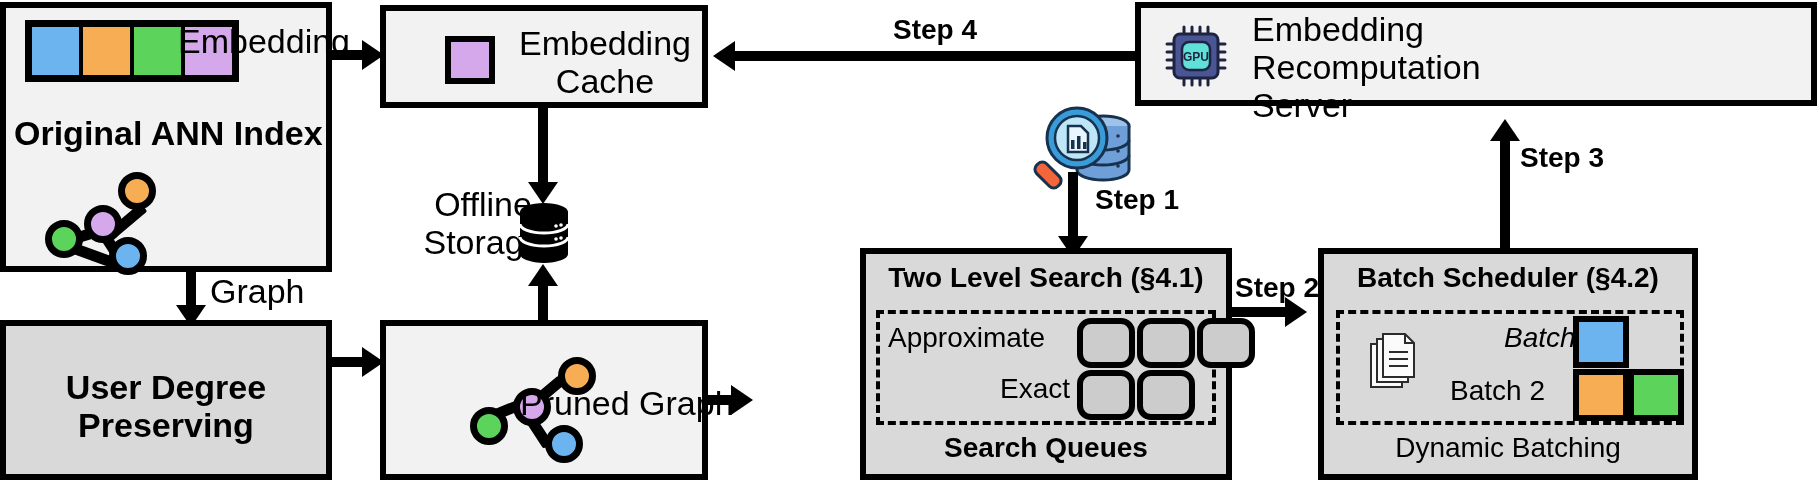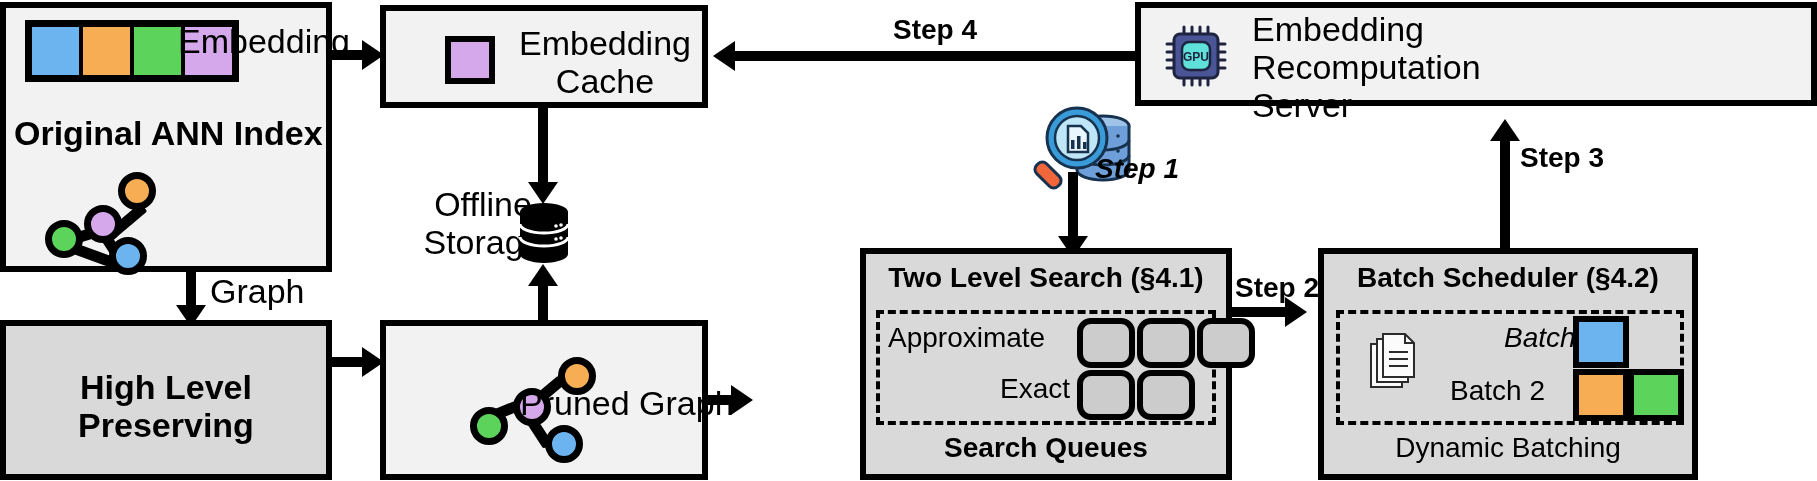--- a/index.html
+++ b/index.html
@@ -72,21 +72,21 @@
   </div>
 
   <div class="lbl t34" style="left:210px;top:225px;margin-top:47px;">Graph</div>
 
   <div class="shaft" style="left:186px;top:272px;width:10px;height:38px;"></div>
   <div class="tri down" style="left:176px;top:305px;"></div>
 
   <div class="box gray" style="left:0px;top:320px;width:332px;height:160px;">
   </div>
   <div class="lbl t34 bold ctr" style="left:6px;top:330px;width:320px;">
-    <div>High Level Preserving</div>
+    <div>User Degree Preserving</div>
     
   </div>
 
   <div class="shaft" style="left:332px;top:357px;width:36px;height:10px;"></div>
   <div class="tri right" style="left:362px;top:347px;"></div>
 
   <div class="shaft" style="left:332px;top:50px;width:36px;height:10px;"></div>
   <div class="tri right" style="left:362px;top:40px;"></div>
 
   <div class="box" style="left:380px;top:5px;width:328px;height:103px;">
@@ -154,21 +154,21 @@
 
       <path d="M35 28 h13 l7 7 v19 h-20 z" fill="#eaf6fd" stroke="#16324f" stroke-width="2.5"></path>
       <rect x="38" y="42" width="3.5" height="9" fill="#16324f"></rect>
       <rect x="44" y="38" width="3.5" height="13" fill="#16324f"></rect>
       <rect x="50" y="44" width="3.5" height="7" fill="#16324f"></rect>
     </svg>
   </div>
 
   <div class="shaft" style="left:1068px;top:172px;width:10px;height:68px;"></div>
   <div class="tri down" style="left:1058px;top:236px;"></div>
-  <div class="lbl t32 bold" style="left:1095px;top:153px;font-style:italic;">Step 1</div>
+  <div class="lbl t32 bold" style="left:1095px;top:184px;">Step 1</div>
 
   <div class="box gray" style="left:860px;top:248px;width:372px;height:232px;">
   </div>
   <div class="lbl t32 bold ctr" style="left:866px;top:262px;width:360px;">Two Level Search (§4.1)</div>
 
   <div class="dashed" style="left:876px;top:310px;width:340px;height:115px;"></div>
 
   <div class="lbl t32" style="left:888px;top:322px;">Approximate</div>
   <div class="slotrow" style="left:1077px;top:318px;">
     <div class="slot"></div>

